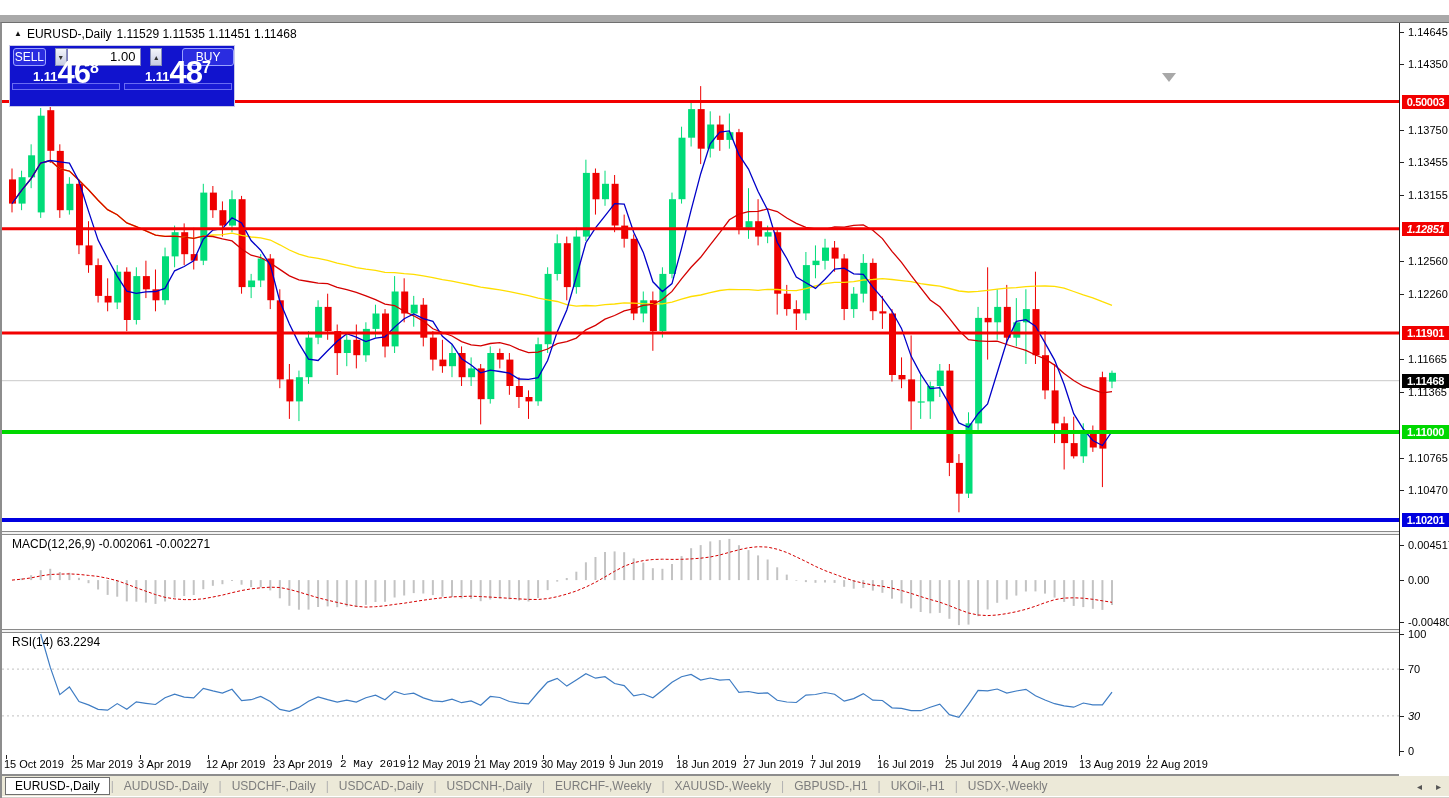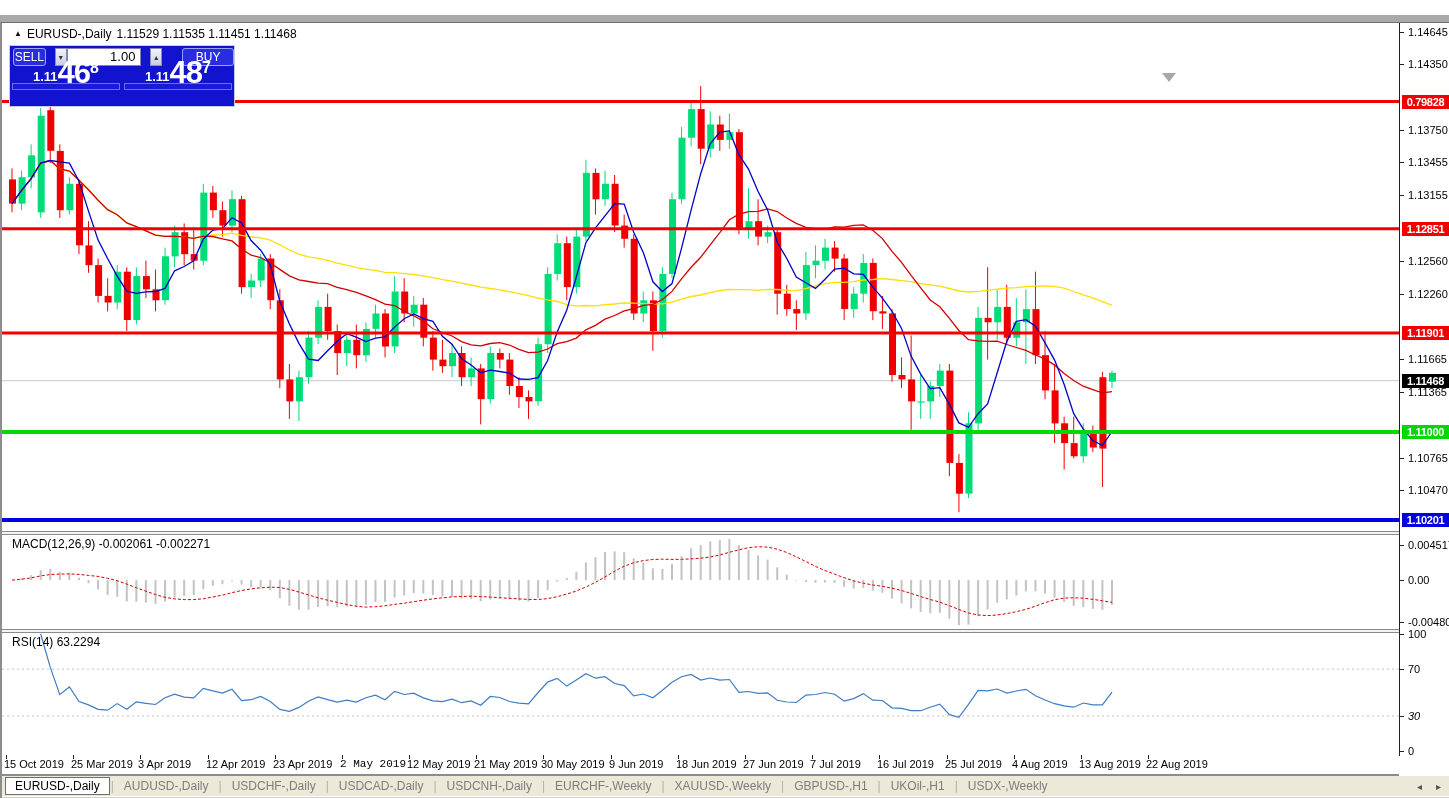--- a/index.html
+++ b/index.html
@@ -537,22 +537,22 @@
         <div class="tick-mark" style="top: 271px;"></div>
         <div class="tick-label" style="top: 265px;">1.12260</div>
         <div class="tick-mark" style="top: 336px;"></div>
         <div class="tick-label" style="top: 330px;">1.11665</div>
         <div class="tick-mark" style="top: 369px;"></div>
         <div class="tick-label" style="top: 363px;">1.11365</div>
         <div class="tick-mark" style="top: 435px;"></div>
         <div class="tick-label" style="top: 429px;">1.10765</div>
         <div class="tick-mark" style="top: 467px;"></div>
         <div class="tick-label" style="top: 461px;">1.10470</div>
-        <div class="chip" style="background: rgb(242, 0, 0); top: 72px;">0.79828</div>
-        <div class="chip" style="background: rgb(242, 0, 0); top: 199px;">1.12851</div>
+        <div class="chip" style="background: rgb(242, 0, 0); top: 72px;">0.50003</div>
+        <div class="chip" style="background: rgb(242, 0, 0); top: 199px; font-style: italic;">1.12851</div>
         <div class="chip" style="background: rgb(242, 0, 0); top: 303px;">1.11901</div>
         <div class="chip" style="background: rgb(0, 216, 0); top: 402px;">1.11000</div>
         <div class="chip" style="background: rgb(0, 0, 224); top: 490px;">1.10201</div>
         <div class="chip" style="background: rgb(0, 0, 0); top: 351px;">1.11468</div>
         <div class="tick-label" style="top: 516px;">0.004517</div>
         <div class="tick-mark" style="top: 522px;"></div>
         <div class="tick-label" style="top: 551px;">0.00</div>
         <div class="tick-mark" style="top: 557px;"></div>
         <div class="tick-label" style="top: 593px;">-0.004806</div>
         <div class="tick-mark" style="top: 599px;"></div>

